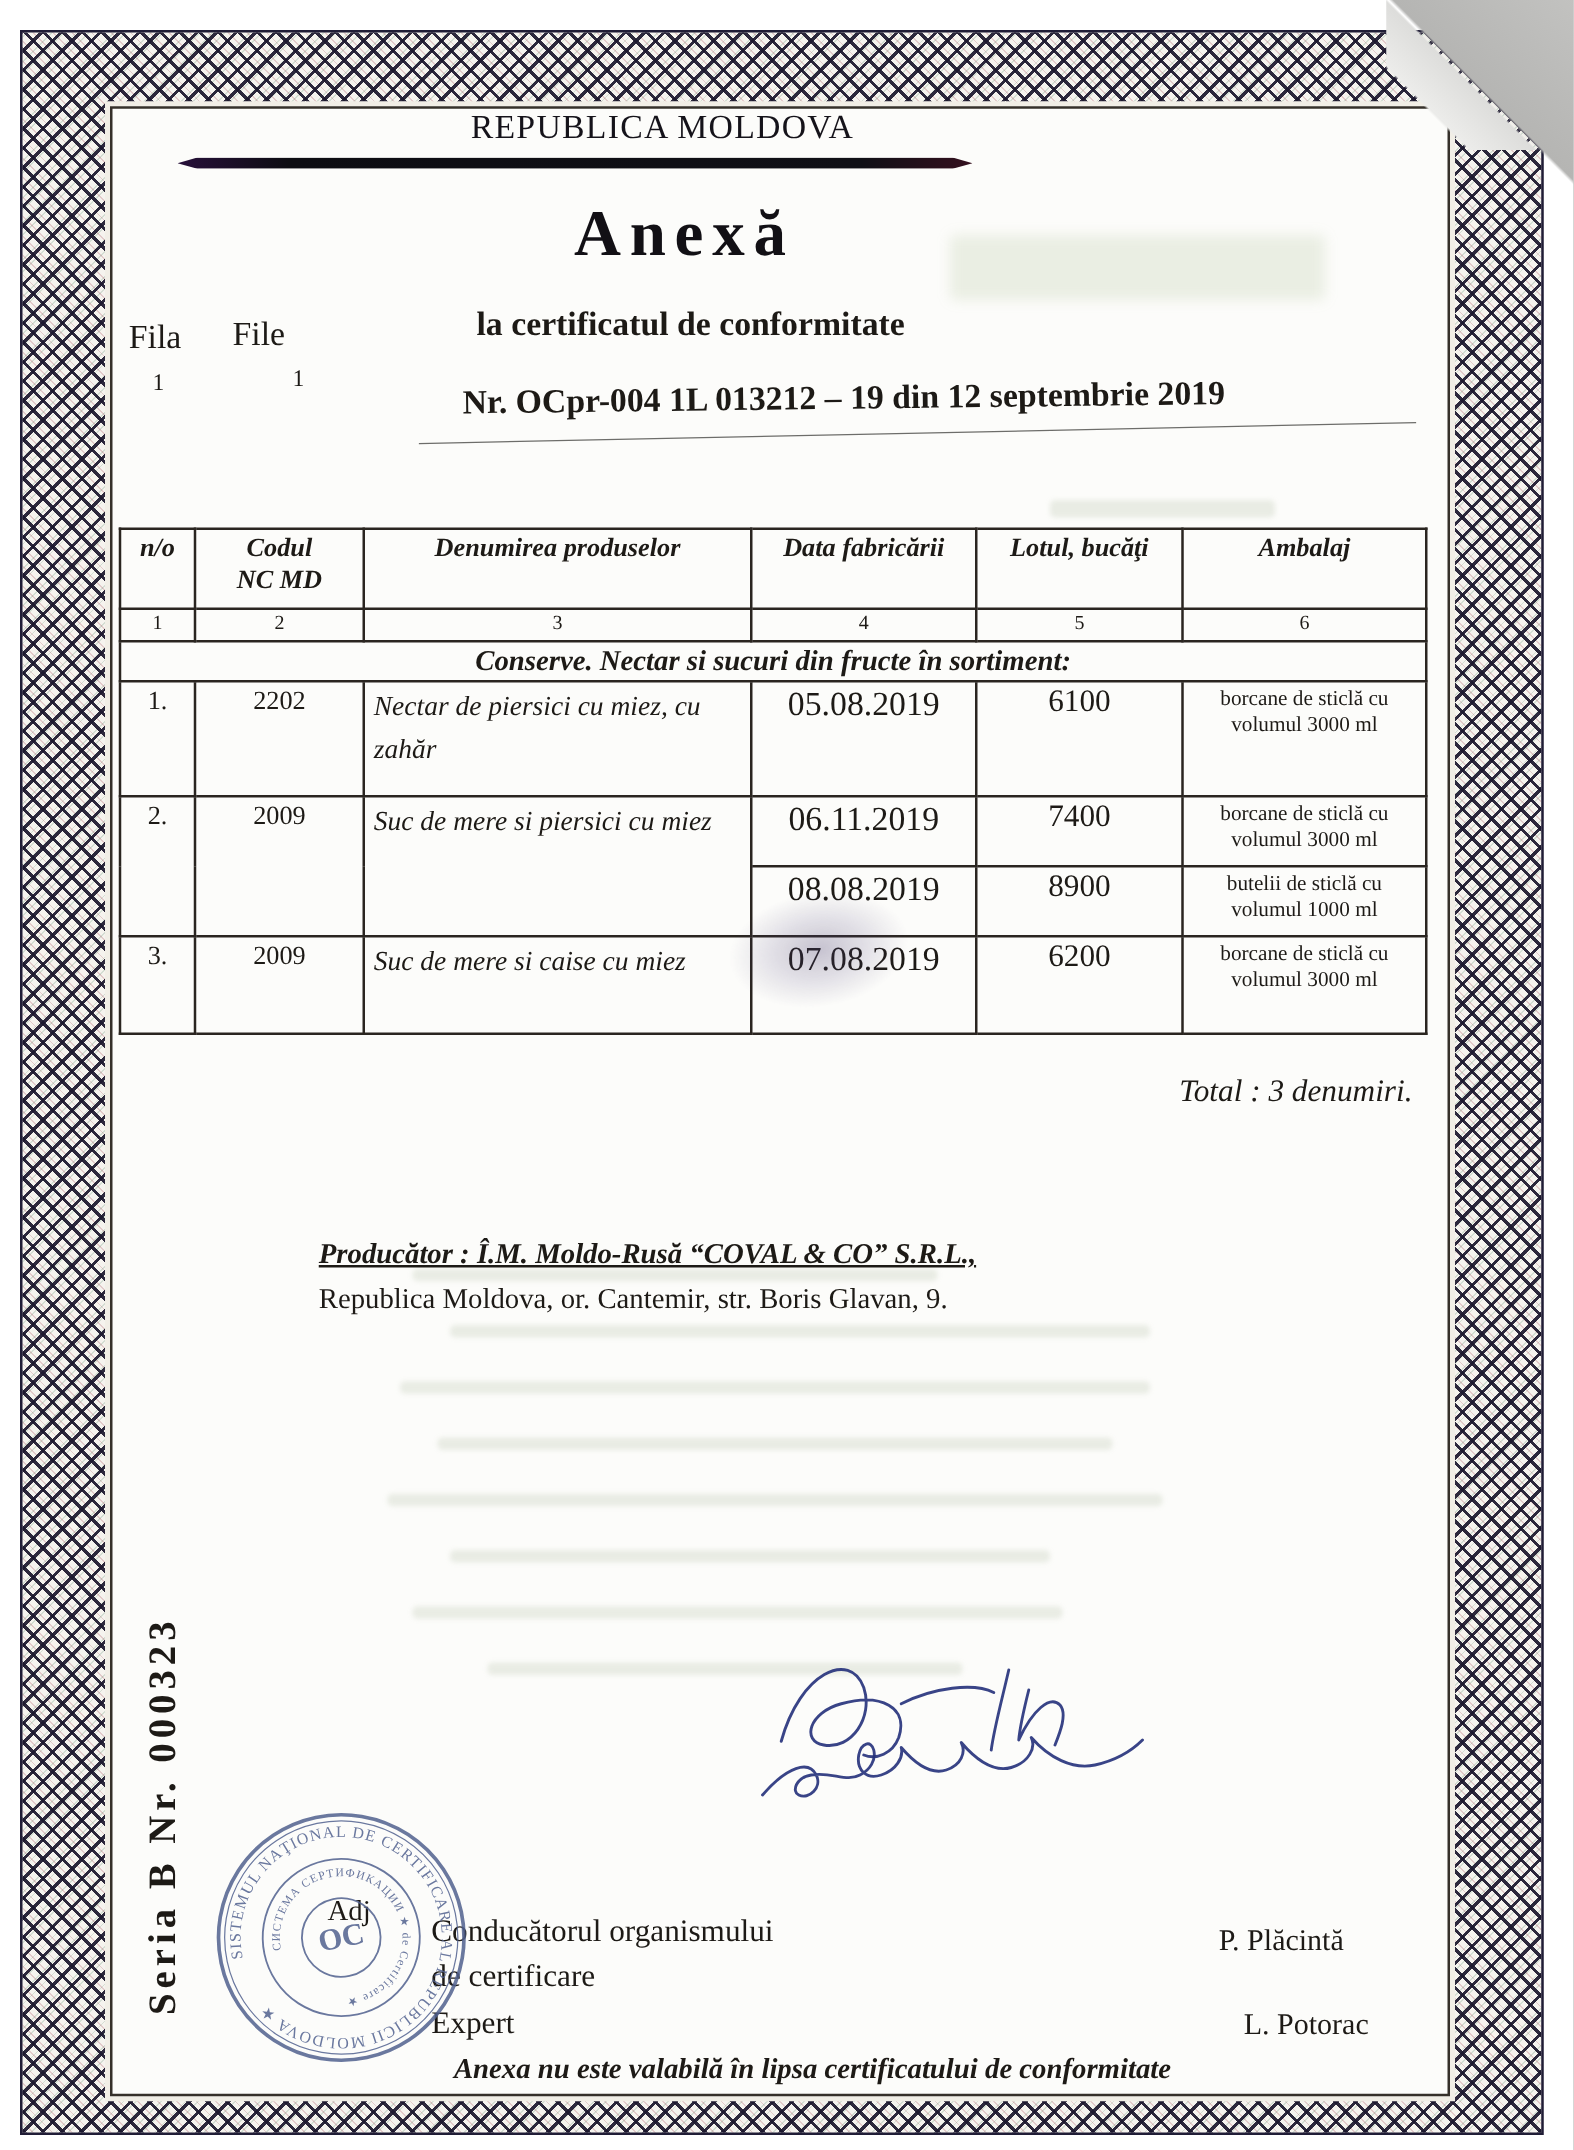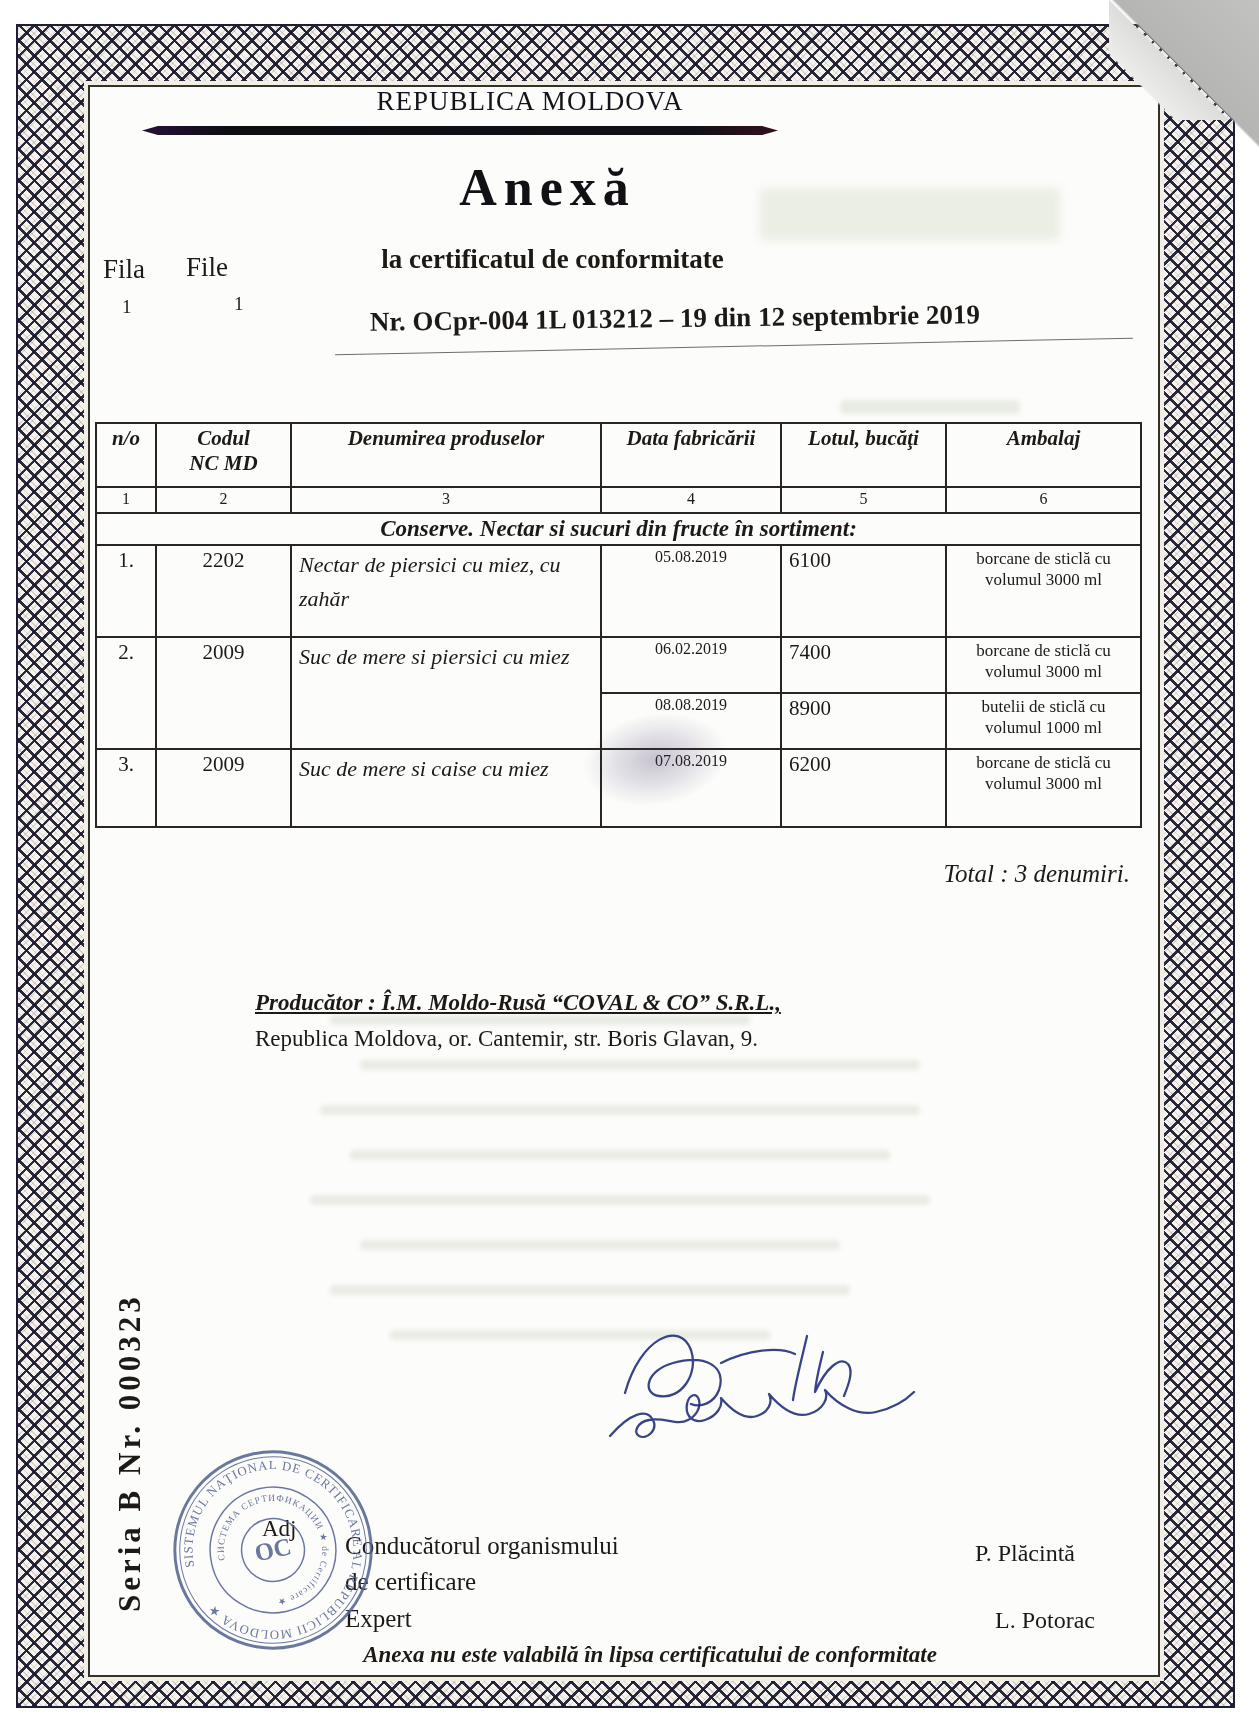--- a/index.html
+++ b/index.html
@@ -59,22 +59,22 @@
   .t-head { height:64px; }
   .t-head th { font-style:italic; font-weight:bold; font-size:21px; text-align:center; vertical-align:middle; }
   .t-nums { height:26px; }
   .t-nums td { font-size:16px; text-align:center; padding:0; }
   .t-sec { height:32px; }
   .t-sec td { font-weight:bold; font-style:italic; font-size:23px; text-align:center; vertical-align:middle; }
   .t-r1 { height:92px; } .t-r2a { height:56px; } .t-r2b { height:56px; } .t-r3 { height:78px; }
   .c-no   { text-align:center; font-size:21px; padding-top:6px; }
   .c-code { text-align:center; font-size:21px; padding-top:6px; }
   .c-name { font-style:italic; font-size:22px; vertical-align:middle; padding-left:12px; line-height:1.55; }
-  .c-date { text-align:center; font-size:16px; padding-top:4px; }
-  .c-lot  { font-size:21px; padding-top:4px; }
+  .c-date { text-align:center; font-size:27px; padding-top:4px; }
+  .c-lot  { text-align:center; font-size:25px; padding-top:4px; }
   .c-pack { font-size:17px; line-height:1.25; text-align:center; padding-top:3px; }
   .total-line { position:absolute; top:860px; left:800px; width:330px; text-align:right;
     font-size:25px; font-style:italic; }
 
   
   .producer { position:absolute; top:985px; left:255px; width:640px; font-size:23px; line-height:1.55; }
   .producer .p1 { font-style:italic; font-weight:bold;text-decoration:underline; }
 
   
   .smudge { position:absolute; left:580px; top:712px; width:150px; height:95px;
@@ -177,21 +177,21 @@
       <td class="c-code">2202</td>
       <td class="c-name">Nectar de piersici cu miez, cu zahăr</td>
       <td class="c-date">05.08.2019</td>
       <td class="c-lot">6100</td>
       <td class="c-pack">borcane de sticlă cu volumul 3000 ml</td>
     </tr>
     <tr class="t-r2a">
       <td class="c-no" rowspan="2">2.</td>
       <td class="c-code" rowspan="2">2009</td>
       <td class="c-name" rowspan="2">Suc de mere si piersici cu miez</td>
-      <td class="c-date">06.02.2019</td>
+      <td class="c-date">06.11.2019</td>
       <td class="c-lot">7400</td>
       <td class="c-pack">borcane de sticlă cu volumul 3000 ml</td>
     </tr>
     <tr class="t-r2b">
       <td class="c-date">08.08.2019</td>
       <td class="c-lot">8900</td>
       <td class="c-pack">butelii de sticlă cu volumul 1000 ml</td>
     </tr>
     <tr class="t-r3">
       <td class="c-no">3.</td>

